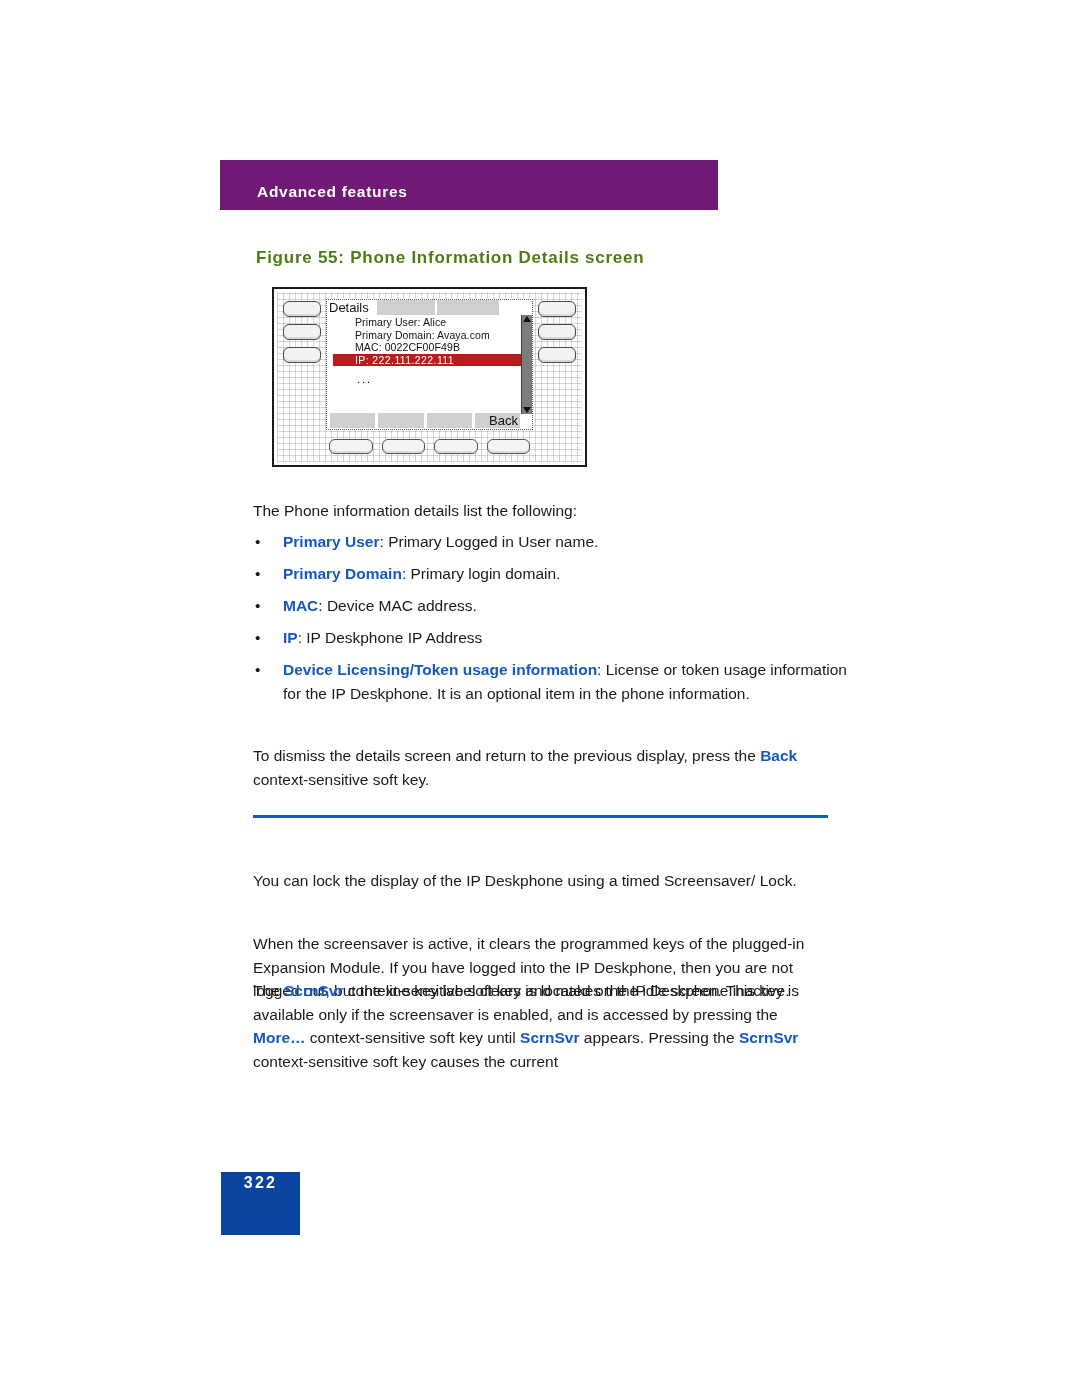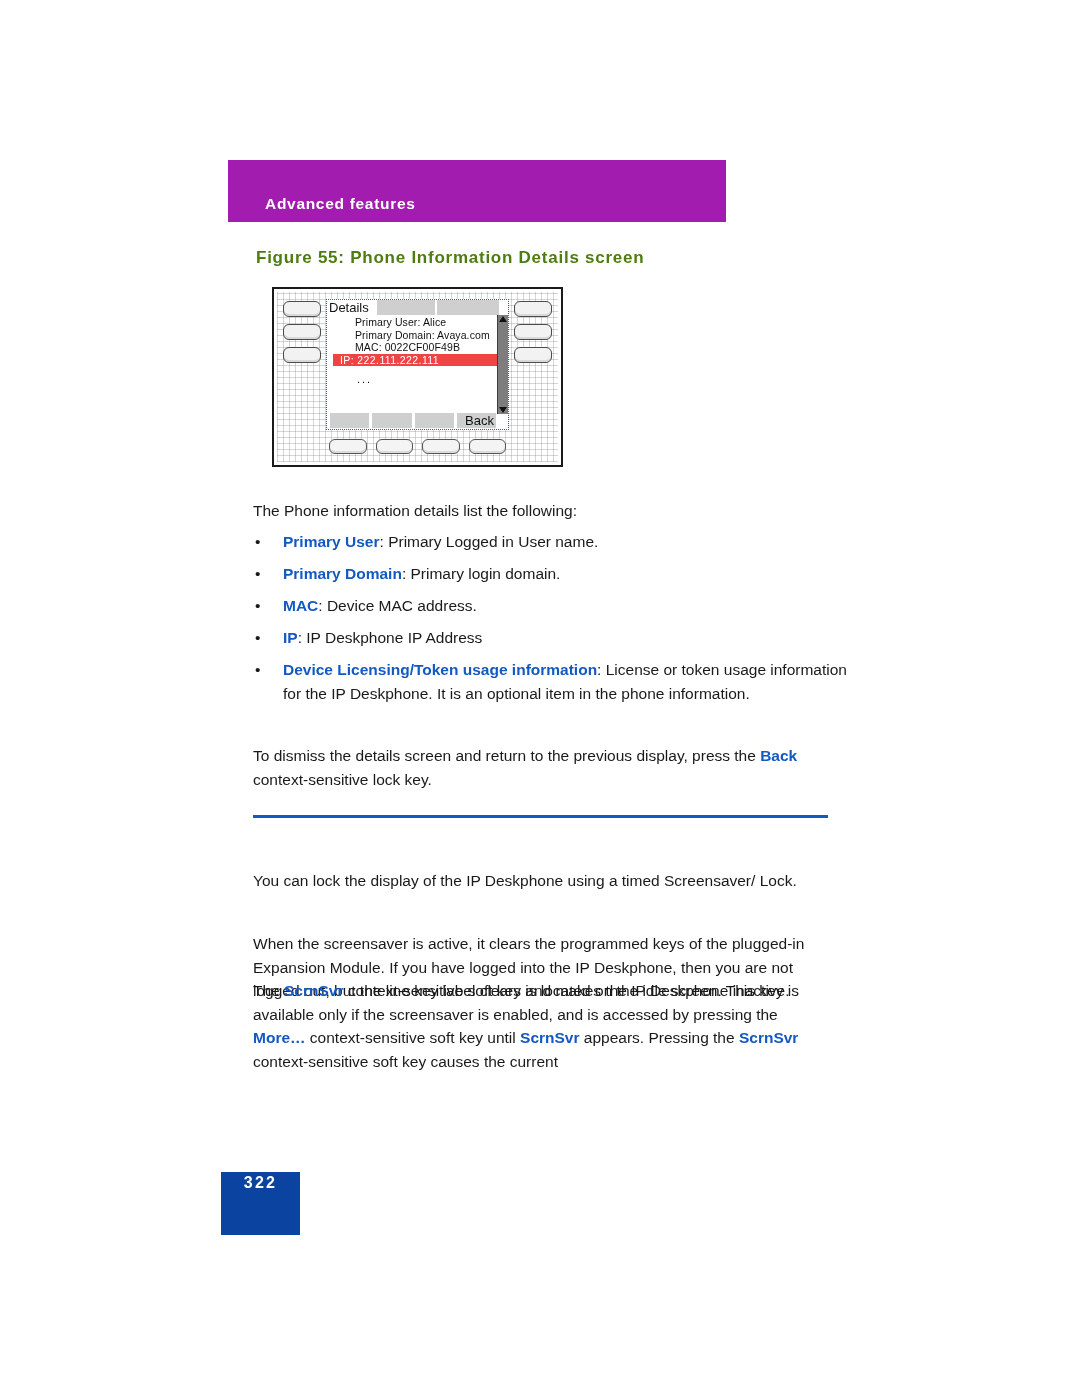--- a/index.html
+++ b/index.html
@@ -12,25 +12,25 @@
     height: 1397px;
     position: relative;
     font-family: "Liberation Sans", sans-serif;
     color: #000000;
     overflow: hidden;
   }
 
   
   .header-banner {
     position: absolute;
-    left: 228px;
+    left: 220px;
     top: 160px;
     width: 498px;
-    height: 62px;
-    background: #a21caf;
+    height: 50px;
+    background: #701a75;
   }
   .header-banner-label {
     position: absolute;
     left: 37px;
     bottom: 9px;
     color: #ffffff;
     font-size: 15.5px;
     font-weight: bold;
     letter-spacing: 0.7px;
   }
@@ -45,21 +45,21 @@
     letter-spacing: 0.75px;
     color: #4d7c0f;
     white-space: nowrap;
   }
 
   
   .phone-figure {
     position: absolute;
     left: 272px;
     top: 287px;
-    width: 291px;
+    width: 315px;
     height: 180px;
     background: #ffffff;
     border: 2px solid #1a1a1a;
     box-sizing: border-box;
   }
   .phone-inner {
     position: absolute;
     inset: 3px;
     background:
       repeating-linear-gradient(0deg, rgba(120,120,120,0.30) 0 1px, transparent 1px 6px),
@@ -129,23 +129,23 @@
   }
   .lcd-line {
     font-size: 10.5px;
     line-height: 12.5px;
     color: #111;
     padding-left: 24px;
     white-space: nowrap;
     letter-spacing: 0.1px;
   }
   .lcd-line.selected {
-    background: #ef4444;
+    background: #b91c1c;
     color: #ffffff;
-    padding-left: 7px;
+    padding-left: 22px;
     margin-left: 2px;
     margin-right: -8px;
     letter-spacing: 0.4px;
   }
   .lcd-ellipsis {
     font-size: 11px;
     line-height: 13px;
     padding-left: 26px;
     letter-spacing: 2px;
     color: #111;
@@ -384,21 +384,21 @@
   </li>
   <li class="bullet-item">
     <span class="dot">•</span><span class="term">IP</span><span>: IP Deskphone IP Address</span>
   </li>
   <li class="bullet-item wide">
     <span class="dot">•</span><span class="term">Device Licensing</span><span class="term-sep">/</span><span class="term">Token usage information</span><span>: License or token usage information for the IP Deskphone. It is an optional item in the phone information.</span>
   </li>
 </ul>
 
 <div class="para para-dismiss">
-  <span>To dismiss the details screen and return to the previous display, press the </span><span class="term">Back</span><span> context-sensitive lock key.</span>
+  <span>To dismiss the details screen and return to the previous display, press the </span><span class="term">Back</span><span> context-sensitive soft key.</span>
 </div>
 
 <div class="section-heading">
   <div class="section-rule"></div>
 </div>
 
 <div class="para para-lock">You can lock the display of the IP Deskphone using a timed Screensaver/ Lock.</div>
 
 <div class="para para-ss">When the screensaver is active, it clears the programmed keys of the plugged-in Expansion Module. If you have logged into the IP Deskphone, then you are not logged out, but the line key label clears and makes the IP Deskphone inactive.</div>
 

